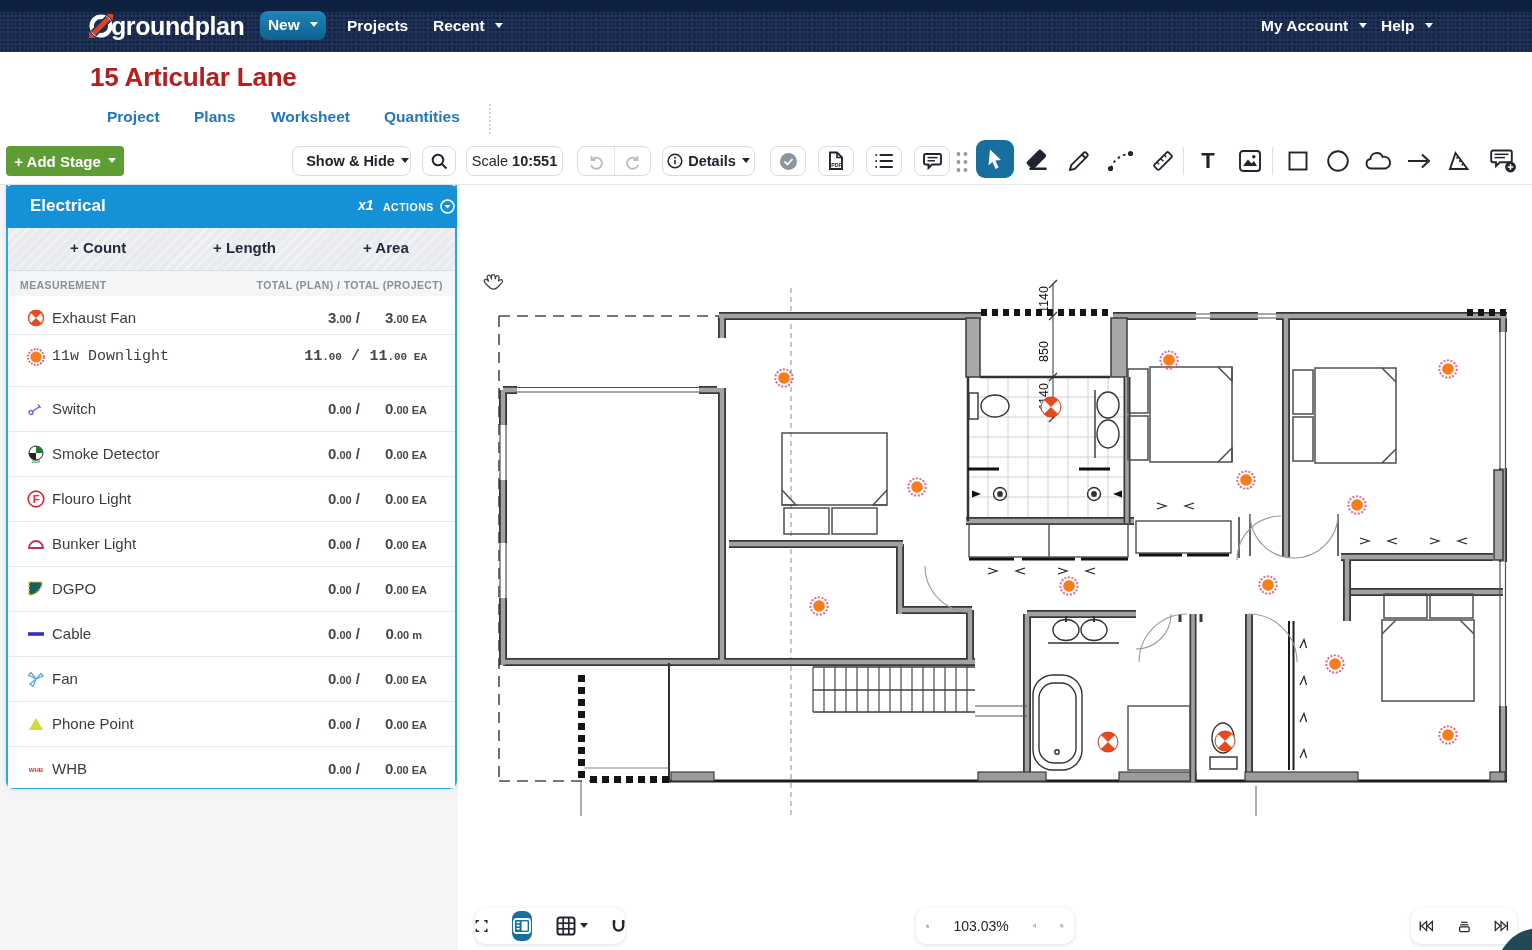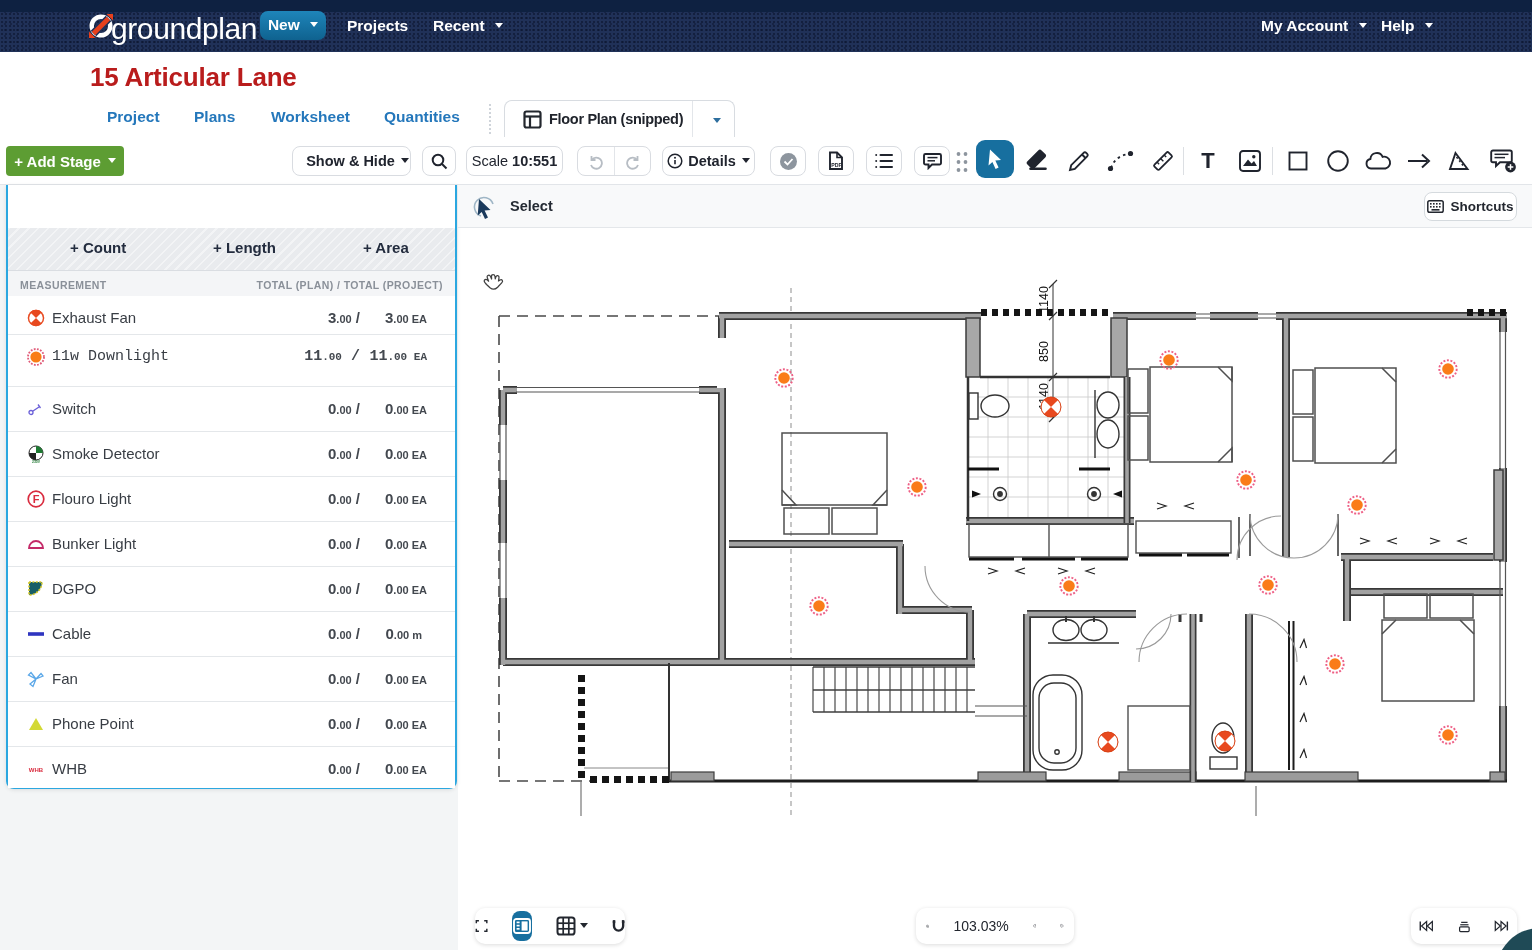--- a/index.html
+++ b/index.html
@@ -9,21 +9,21 @@
 #nav { position:absolute; left:0; top:0; width:1532px; height:52px;
   background:#203158;
   background-image: radial-gradient(rgba(7,16,38,.5) 0.9px, transparent 1.05px), radial-gradient(rgba(9,20,44,.42) 0.9px, transparent 1.05px);
   background-size:4px 4px, 6px 6px; background-position:0 0, 2px 3px; }
 #nav .topstrip { position:absolute; left:0; top:0; width:100%; height:12px; background:#0e2141; }
 .navtxt { position:absolute; color:#fff; font-size:15.5px; font-weight:700; top:17px; }
 .caret { display:inline-block; width:0; height:0; border-left:4.5px solid transparent; border-right:4.5px solid transparent; border-top:5px solid #fff; vertical-align:middle; margin-left:6px; margin-bottom:2px; }
 #newbtn { position:absolute; left:260px; top:11px; width:66px; height:29px; border-radius:8px;
   background:linear-gradient(#1e85ba,#0f628f); color:#fff; font-size:15.5px; font-weight:700; text-align:center; line-height:28px; }
 #logo { position:absolute; left:88px; top:13px; }
-#logotxt { position:absolute; left:111px; top:12px; color:#fff; font-size:30px; font-weight:400; letter-spacing:-0.4px; }
+#logotxt { position:absolute; left:111px; top:12px; color:#fff; font-size:25px; font-weight:700; letter-spacing:-0.4px; }
 
 #h1 { position:absolute; left:90px; top:62px; font-size:26px; font-weight:800; color:#b91c1c; letter-spacing:-0.2px;}
 .tablink { position:absolute; top:108px; color:#2477bb; font-size:15.5px; font-weight:700; }
 #activetab { position:absolute; left:504px; top:100px; width:231px; height:38px; background:#fff; border:1px solid #d8dce1; border-bottom:none; border-radius:8px 8px 0 0; }
 #activetab .divider { position:absolute; right:41px; top:0; width:1px; height:100%; background:#e3e6ea; }
 #tabdots { position:absolute; left:489px; top:104px; height:30px; border-left:2px dotted #cfd4da; }
 
 #toolrow { position:absolute; left:0; top:137px; width:1532px; height:48px; background:#fff; border-bottom:1px solid #e2e5e9; }
 .btn { position:absolute; top:9px; height:30px; background:#fff; border:1px solid #d9dce1; border-radius:8px; color:#20242e; font-size:14.5px; font-weight:700; display:flex; align-items:center; justify-content:center; }
 #addstage { position:absolute; left:6px; top:9px; width:118px; height:30px; background:#5d9d33; border-radius:4px; color:#fff; font-size:15px; font-weight:700; display:flex; align-items:center; justify-content:center; }
@@ -66,30 +66,20 @@
     <div class="navtxt" style="left:1261px;">My Account <span class="caret"></span></div>
     <div class="navtxt" style="left:1381px;">Help <span class="caret"></span></div>
   </div>
 
   <div id="h1">15 Articular Lane</div>
   <div class="tablink" style="left:107px;">Project</div>
   <div class="tablink" style="left:194px;">Plans</div>
   <div class="tablink" style="left:271px;">Worksheet</div>
   <div class="tablink" style="left:384px;">Quantities</div>
   <div id="tabdots"></div>
-  <div id="activetab">
-    <svg style="position:absolute;left:18px;top:9px;" width="19" height="19" viewBox="0 0 19 19">
-      <rect x="1.5" y="1.5" width="16" height="16" rx="2" fill="none" stroke="#23272e" stroke-width="2.2"></rect>
-      <line x1="1.5" y1="6.5" x2="17.5" y2="6.5" stroke="#23272e" stroke-width="2.2"></line>
-      <line x1="7" y1="6.5" x2="7" y2="17.5" stroke="#23272e" stroke-width="2.2"></line>
-    </svg>
-    <span style="position:absolute;left:44px;top:10px;font-size:14.5px;letter-spacing:-0.3px;font-weight:700;color:#20242c;">Floor Plan (snipped)</span>
-    <div class="divider"></div>
-    <span class="caret" style="position:absolute;right:13px;top:17px;border-top-color:#2d6e9e;"></span>
-  </div>
 
   <div id="toolrow">
     <div id="addstage">+ Add Stage <span class="caret" style="margin-left:7px;"></span></div>
     <div class="btn" style="left:292px;width:119px;padding-left:12px;">Show &amp; Hide <span class="caret" style="border-top-color:#20242e;"></span></div>
     <div class="btn" style="left:422px;width:34px;" id="searchbtn">
         <svg width="17" height="17" viewBox="0 0 17 17">
           <circle cx="7" cy="7" r="5.3" fill="none" stroke="#20242e" stroke-width="2"></circle>
           <line x1="11" y1="11" x2="15.5" y2="15.5" stroke="#20242e" stroke-width="2"></line>
         </svg>
       </div>
@@ -237,20 +227,29 @@
           <line x1="5.5" y1="6.3" x2="19.5" y2="6.3" stroke="#20242e" stroke-width="1.5"></line>
           <line x1="5.5" y1="9.6" x2="16" y2="9.6" stroke="#20242e" stroke-width="1.5"></line>
           <circle cx="21.5" cy="19" r="5.4" fill="#20242e"></circle>
           <line x1="18.7" y1="19" x2="24.3" y2="19" stroke="#fff" stroke-width="1.5"></line>
           <line x1="21.5" y1="16.2" x2="21.5" y2="21.8" stroke="#fff" stroke-width="1.5"></line>
         </svg>
       </div>
   </div>
 
   <div style="position:absolute;left:0;top:185px;width:458px;height:765px;background:#f3f5f6;"></div>
+  <div id="panelhead">
+    <span style="position:absolute;left:24px;top:11px;font-size:17px;font-weight:800;">Electrical</span>
+    <span style="position:absolute;left:352px;top:12px;font-size:14px;font-weight:700;font-style:italic;">x1</span>
+    <span style="position:absolute;left:377px;top:16px;font-size:10.5px;font-weight:700;letter-spacing:.5px;">ACTIONS</span>
+    <svg style="position:absolute;left:434px;top:14px;" width="15" height="15" viewBox="0 0 15 15">
+      <circle cx="7.5" cy="7.5" r="6.5" fill="none" stroke="#fff" stroke-width="1.6"></circle>
+      <path d="M4.5 6 L7.5 9.5 L10.5 6 Z" fill="#fff"></path>
+    </svg>
+  </div>
   <div id="panel"></div>
   <div id="colhead">
     <span style="position:absolute;left:12px;top:8px;">MEASUREMENT</span>
     <span style="position:absolute;right:12px;top:8px;">TOTAL (PLAN) / TOTAL (PROJECT)</span>
   </div>
   <div id="cntrow">
     <div style="left:62px;">+ Count</div>
     <div style="left:205px;">+ Length</div>
     <div style="left:355px;">+ Area</div>
   </div>
@@ -352,41 +351,20 @@
     <div class="mrow" style="top:746px;height:42px;">
       <svg class="micon" viewBox="0 0 18 18">
           <text x="9" y="12" font-size="6" fill="#d92b3e" text-anchor="middle" font-weight="bold" font-family="Liberation Sans">WHB</text>
         </svg>
       <span class="mlabel">WHB</span>
       <span class="mval" style="right:95px;">0<small>.00</small> /</span>
       <span class="mval" style="right:28px;">0<small>.00 EA</small></span>
     </div>
   </div>
 
-  <div id="selrow">
-    <svg style="position:absolute;left:13px;top:9px;" width="26" height="26" viewBox="0 0 26 26">
-        <path d="M10 22 A9.5 9.5 0 1 1 22 10" fill="none" stroke="#9fb6c6" stroke-width="1.6"></path>
-        <path d="M8 5 L19.5 16 L13.6 16.6 L17 23.6 L14 25 L10.7 18 L6.7 21.6 Z" fill="#1b3a5c"></path>
-      </svg>
-    <span>Select</span>
-    <div id="shortcuts"><svg width="17" height="13" viewBox="0 0 17 13">
-          <rect x="0.8" y="0.8" width="15.4" height="11.4" rx="1.8" fill="none" stroke="#23272f" stroke-width="1.5"></rect>
-          <g fill="#23272f">
-            <rect x="3" y="3" width="1.6" height="1.6"></rect>
-            <rect x="6" y="3" width="1.6" height="1.6"></rect>
-            <rect x="9" y="3" width="1.6" height="1.6"></rect>
-            <rect x="12" y="3" width="1.6" height="1.6"></rect>
-            <rect x="3" y="6" width="1.6" height="1.6"></rect>
-            <rect x="6" y="6" width="1.6" height="1.6"></rect>
-            <rect x="9" y="6" width="1.6" height="1.6"></rect>
-            <rect x="12" y="6" width="1.6" height="1.6"></rect>
-            <rect x="4.5" y="9" width="8" height="1.6"></rect>
-          </g>
-        </svg>Shortcuts</div>
-  </div>
   <svg id="plansvg" style="position:absolute;left:0;top:0;" width="1532" height="950" viewBox="0 0 1532 950">
     <defs>
       <g id="dl">
           <circle r="8.7" fill="none" stroke="#ee5f85" stroke-width="1.9" stroke-dasharray="2 1.6"></circle>
           <circle r="5.8" fill="#fa7c19"></circle>
         </g>
       <g id="exh">
           <circle r="10.3" fill="#e8491f"></circle>
           <path d="M0 0 L-7.3 -7.3 A10.3 10.3 0 0 0 -7.3 7.3 Z" fill="#fff"></path>
           <path d="M0 0 L7.3 -7.3 A10.3 10.3 0 0 1 7.3 7.3 Z" fill="#fff"></path>

